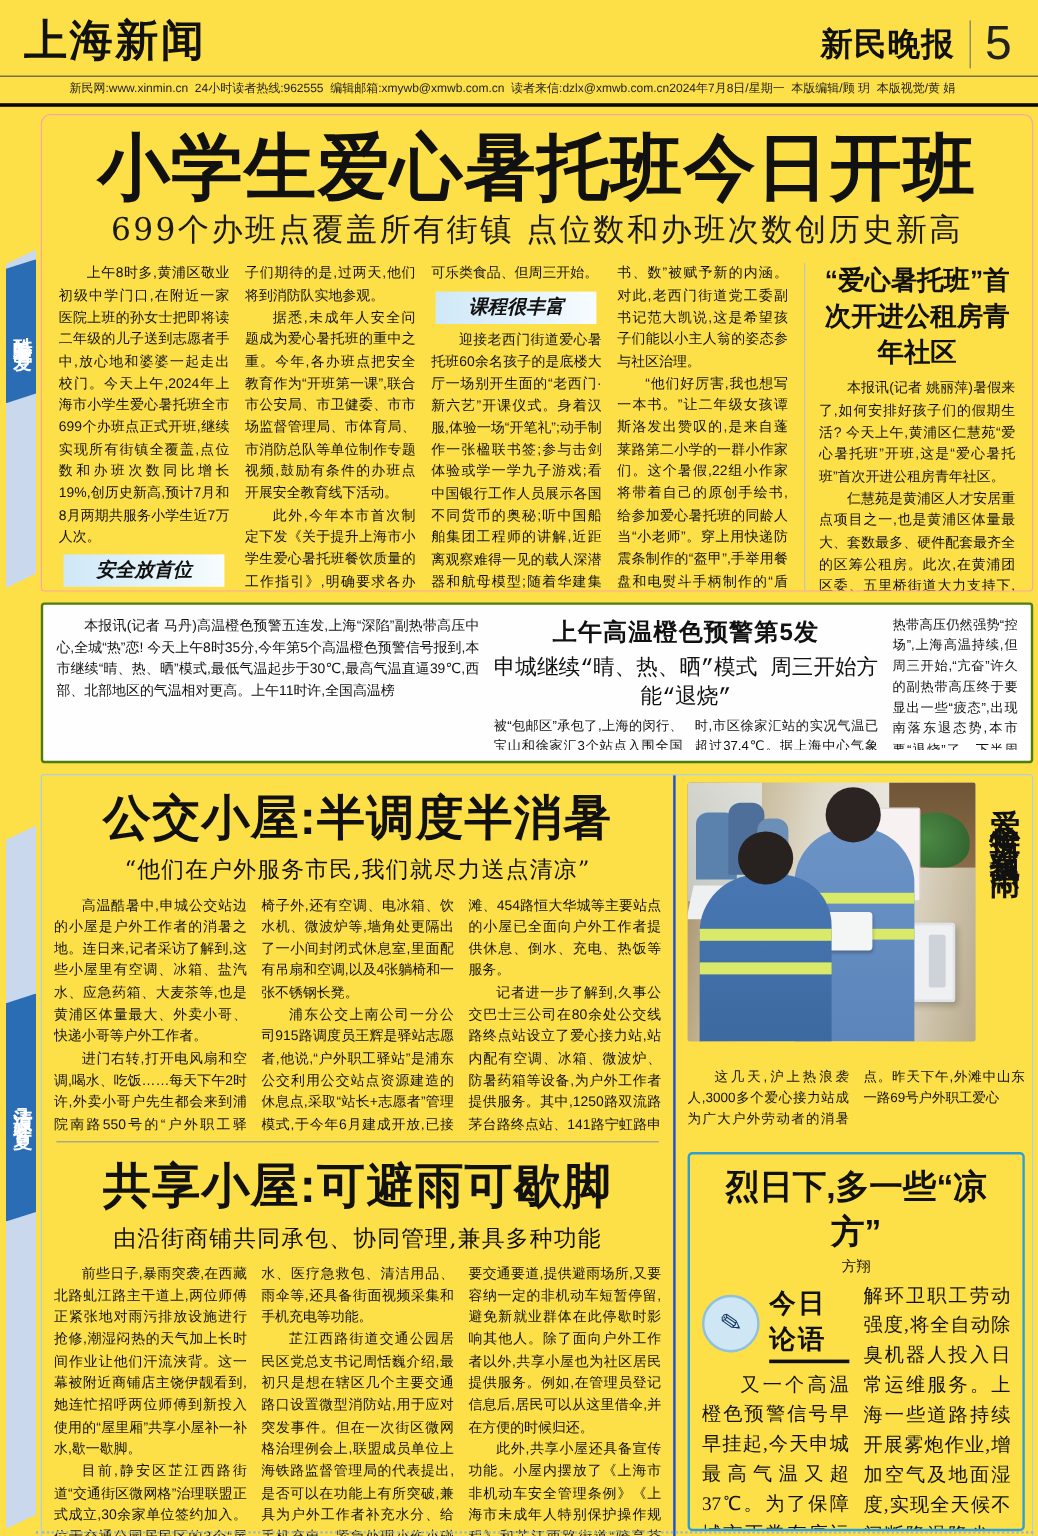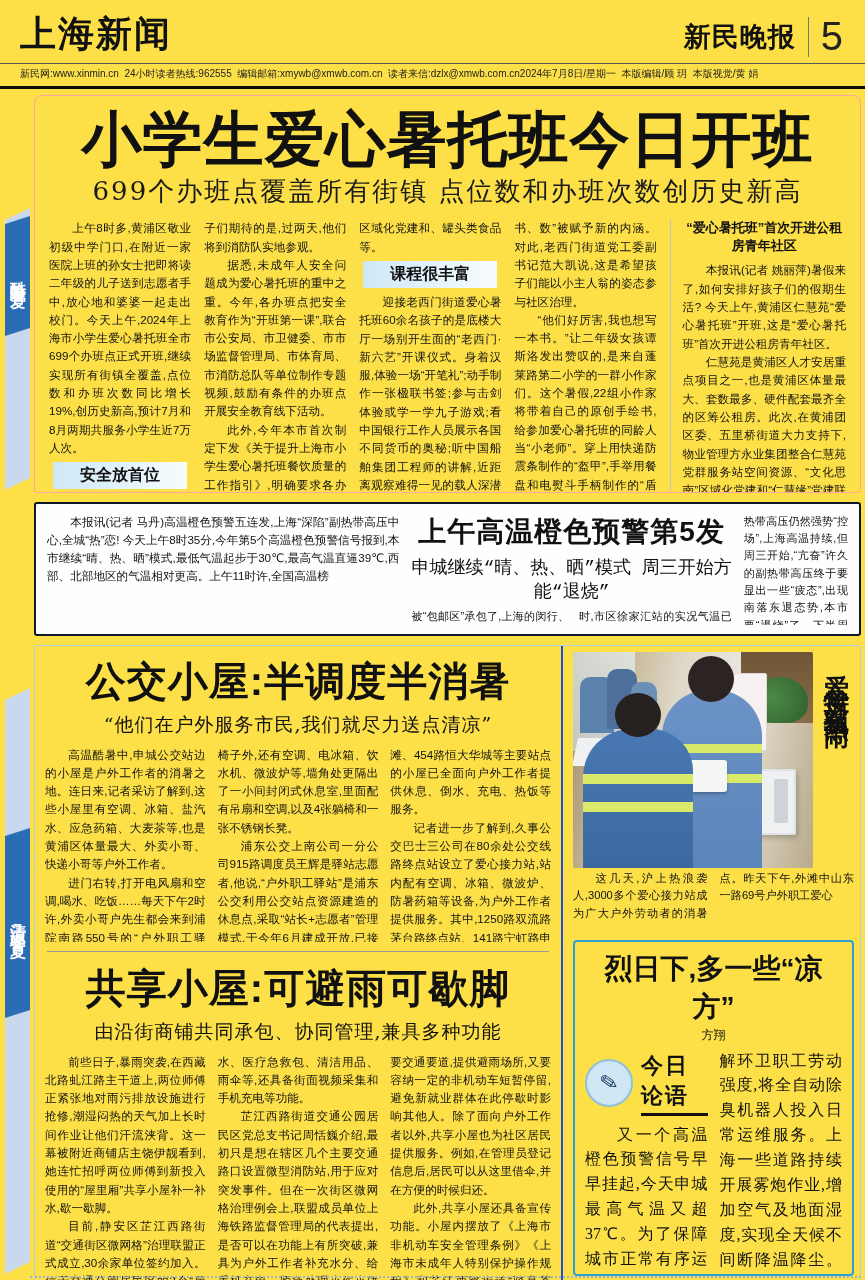--- a/index.html
+++ b/index.html
@@ -5,21 +5,21 @@
   html,body{margin:0;padding:0;background:#e8e8e8;}
   .page{position:relative;width:865px;height:1280px;background:#fde047;overflow:hidden;
         font-family:"Liberation Sans","DejaVu Sans",sans-serif;color:#111;}
   
   .masthead{display:flex;justify-content:space-between;align-items:flex-end;padding:10px 22px 4px 20px;}
   .mast-left{font-size:36px;font-weight:900;letter-spacing:2px;}
   .mast-right{display:flex;align-items:center;gap:12px;}
   .paper-name{font-family:"DejaVu Serif","Liberation Serif",serif;font-weight:bold;font-size:27px;letter-spacing:1px;}
   .mast-vline{width:1px;height:40px;background:#777;}
   .page-num{font-size:40px;font-weight:400;color:#222;}
-  .info-row{display:flex;justify-content:flex-start;font-size:10px;color:#222;
+  .info-row{display:flex;justify-content:center;font-size:10px;color:#222;
             padding:3px 31px 5px 20px;border-top:1px solid #555;}
   .info-row span{white-space:pre-wrap;}
   .thick-rule{height:2.5px;background:#0a0a0a;}
   
   .strip{position:absolute;left:5px;width:25px;background:#c9d8ec;
          clip-path:polygon(0 12px,100% 0,100% calc(100% - 12px),0 100%);}
   .strip-top{top:208px;height:282px;}
   .strip-bot{top:688px;height:586px;}
   .strip-dark{position:absolute;left:0;width:100%;background:#2a6db5;color:#fff;
               writing-mode:vertical-rl;text-orientation:upright;font-size:16px;font-weight:800;
@@ -29,31 +29,31 @@
   .strip-bot .strip-dark{top:140px;height:190px;}
   
   .main{margin:6px 4px 0 34px;}
   .sec-top{border:1px solid #fca5a5;border-radius:8px 8px 3px 3px;padding:4px 10px 0 10px;height:392px;overflow:hidden;}
   h1.headline{text-align:center;font-size:60px;font-weight:900;margin:8px 0 2px 0;line-height:1.08;letter-spacing:1px;}
   .dek{text-align:center;font-family:"DejaVu Serif","Liberation Serif",serif;font-weight:500;
        font-size:26px;letter-spacing:2px;margin:2px 0 10px 0;color:#1a1a1a;}
   .lead-body{display:flex;gap:13px;height:274px;overflow:hidden;padding:0 4px 4px 4px;}
   .col{flex:1 1 0;overflow:hidden;}
   .side-art{flex:1.15 1 0;border-left:1px solid #c3c3c3;padding-left:12px;overflow:hidden;}
-  .side-art h3{text-align:center;font-size:13px;font-weight:900;line-height:1.35;margin:0 0 7px 0;}
+  .side-art h3{text-align:center;font-size:22px;font-weight:900;line-height:1.35;margin:0 0 7px 0;}
   p{margin:0;font-size:11.6px;line-height:1.58;text-align:justify;}
   p.ind{text-indent:2em;}
   .subhead-bar{margin:5px 4px;padding:3px 0;text-align:center;font-size:16px;font-weight:800;
-               background:linear-gradient(90deg,#cfe8f7 0%,#eaf6fc 70%,#f8fcfe 100%);}
-  
-  .weather{border:2px solid #0f172a;border-radius:3px;margin-top:9px;display:flex;gap:12px;
+               background:linear-gradient(90deg,#cfe8f7 0%,#eaf6fc 70%,#f8fcfe 100%);font-style:italic;}
+  
+  .weather{border:2px solid #4d7c0f;border-radius:3px;margin-top:9px;display:flex;gap:12px;
            padding:9px 11px;height:112px;overflow:hidden;background:#fefefe;}
   .w-left{width:44%;overflow:hidden;}
   .w-mid{width:40%;display:flex;flex-direction:column;overflow:hidden;}
-  .w-mid h2{font-size:28px;font-weight:900;text-align:center;margin:0 0 4px 0;letter-spacing:1px;}
+  .w-mid h2{font-size:20px;font-weight:900;text-align:center;margin:0 0 4px 0;letter-spacing:1px;}
   .w-dek{font-family:Liberation Mono, monospace;font-size:18px;text-align:center;margin-bottom:5px;}
   .w-mid-cols{display:flex;gap:10px;}
   .w-mid-cols p{font-size:11px;}
   .w-right{flex:1;overflow:hidden;}
   .w-right p{font-size:11px;}
   
   .sec-bot{border:1px solid #a9d0e4;border-radius:3px;margin-top:9px;display:flex;height:636px;overflow:hidden;}
   .bot-left{width:506px;padding:4px 10px 6px 10px;border-right:2px solid #1d4ed8;overflow:hidden;}
   .bot-right{flex:1;padding:6px 6px 6px 10px;display:flex;flex-direction:column;overflow:hidden;}
   h2.art-head{text-align:center;font-size:40px;font-weight:900;margin:4px 0 0 0;letter-spacing:1px;}
@@ -91,21 +91,21 @@
   .ph-box{position:absolute;left:41%;bottom:35%;width:56px;height:32px;background:#f4f6f6;border-radius:3px;
           box-shadow:0 2px 3px rgba(0,0,0,.25);}
   .ph-p1{position:absolute;left:4%;bottom:0;width:110px;height:64%;border-radius:48px 42px 0 0;
          background:linear-gradient(#4977b3,#3c699f);}
   .ph-p1::before{content:"";position:absolute;top:-36px;left:32px;width:46px;height:44px;background:#27211f;border-radius:50%;}
   .ph-p1::after{content:"";position:absolute;top:32%;left:0;right:0;height:10px;background:#d9e96a;box-shadow:0 28px 0 #d9e96a;}
   .ph-p2{position:absolute;left:37%;bottom:0;width:100px;height:82%;border-radius:46px 46px 0 0;
          background:linear-gradient(#6b93c6,#5b85bb);}
   .ph-p2::before{content:"";position:absolute;top:-34px;left:26px;width:46px;height:46px;background:#2c2422;border-radius:50%;}
   .ph-p2::after{content:"";position:absolute;top:30%;left:0;right:0;height:9px;background:#d9e96a;box-shadow:0 30px 0 #d9e96a;}
-  .caption{column-count:2;column-gap:12px;margin-top:2px;height:62px;overflow:hidden;}
+  .caption{column-count:2;column-gap:12px;margin-top:22px;height:62px;overflow:hidden;}
   .caption p{font-size:11.2px;}
   
   .comment-box{border:2px solid #2f9fd1;border-radius:4px;margin-top:8px;flex:1;padding:6px 10px;overflow:hidden;}
   .comment-box h2{text-align:center;font-size:28px;font-weight:900;margin:2px 0 1px 0;}
   .c-byline{text-align:center;font-size:12px;margin-bottom:5px;font-family:"DejaVu Serif",serif;}
   .c-cols{display:flex;gap:12px;overflow:hidden;}
   .c-col{flex:1 1 0;overflow:hidden;}
   .c-col p{font-family:Liberation Serif, serif;font-size:16px;line-height:1.56;}
   .lunyu{display:flex;align-items:center;gap:8px;margin:2px 0 7px 0;}
   .logo-circle{width:44px;height:44px;border-radius:50%;background:#cfe7f5;border:2px solid #8fc0dc;
@@ -150,21 +150,21 @@
           <p class="ind">上午8时多,黄浦区敬业初级中学门口,在附近一家医院上班的孙女士把即将读二年级的儿子送到志愿者手中,放心地和婆婆一起走出校门。今天上午,2024年上海市小学生爱心暑托班全市699个办班点正式开班,继续实现所有街镇全覆盖,点位数和办班次数同比增长19%,创历史新高,预计7月和8月两期共服务小学生近7万人次。</p>
           <div class="subhead-bar">安全放首位</div>
 
         </div>
         <div class="col">
           <p>子们期待的是,过两天,他们将到消防队实地参观。</p>
           <p class="ind">据悉,未成年人安全问题成为爱心暑托班的重中之重。今年,各办班点把安全教育作为“开班第一课”,联合市公安局、市卫健委、市市场监督管理局、市体育局、市消防总队等单位制作专题视频,鼓励有条件的办班点开展安全教育线下活动。</p>
           <p class="ind">此外,今年本市首次制定下发《关于提升上海市小学生爱心暑托班餐饮质量的工作指引》,明确要求各办班点“合理搭配学生午餐膳食”,饮食中应包括丰富多样的食物,确保学生获得七大营养素;尽量避免使用油炸类食品、腌制类食品、加工类肉食品、汽水</p>
         </div>
         <div class="col">
-          <p>区域化党建和、罐头类食品等。</p>
+          <p>可乐类食品、但周三开始。</p>
           <div class="subhead-bar">课程很丰富</div>
           <p class="ind">迎接老西门街道爱心暑托班60余名孩子的是底楼大厅一场别开生面的“老西门·新六艺”开课仪式。身着汉服,体验一场“开笔礼”;动手制作一张楹联书签;参与击剑体验或学一学九子游戏;看中国银行工作人员展示各国不同货币的奥秘;听中国船舶集团工程师的讲解,近距离观察难得一见的载人深潜器和航母模型;随着华建集团华东建筑设计研究院建筑师的讲解,开启“一江一河”建筑之旅……当中华传统文化与现代科技创新相结合,在爱心暑托班里,“礼、乐、射、御、</p>
         </div>
         <div class="col">
           <p>书、数”被赋予新的内涵。对此,老西门街道党工委副书记范大凯说,这是希望孩子们能以小主人翁的姿态参与社区治理。</p>
           <p class="ind">“他们好厉害,我也想写一本书。”让二年级女孩谭斯洛发出赞叹的,是来自蓬莱路第二小学的一群小作家们。这个暑假,22组小作家将带着自己的原创手绘书,给参加爱心暑托班的同龄人当“小老师”。穿上用快递防震条制作的“盔甲”,手举用餐盘和电熨斗手柄制作的“盾牌”,绘本《创世界》小作家、三年级男孩戴星宇第一个登上讲台,眉飞色舞地讲起书中的“铁甲怪”“钉钉钉”等,也告诉同学们暑假的另一种打开方式。</p>
 
         </div>
         <div class="side-art">
           <h3>“爱心暑托班”首次开进公租房青年社区</h3>

